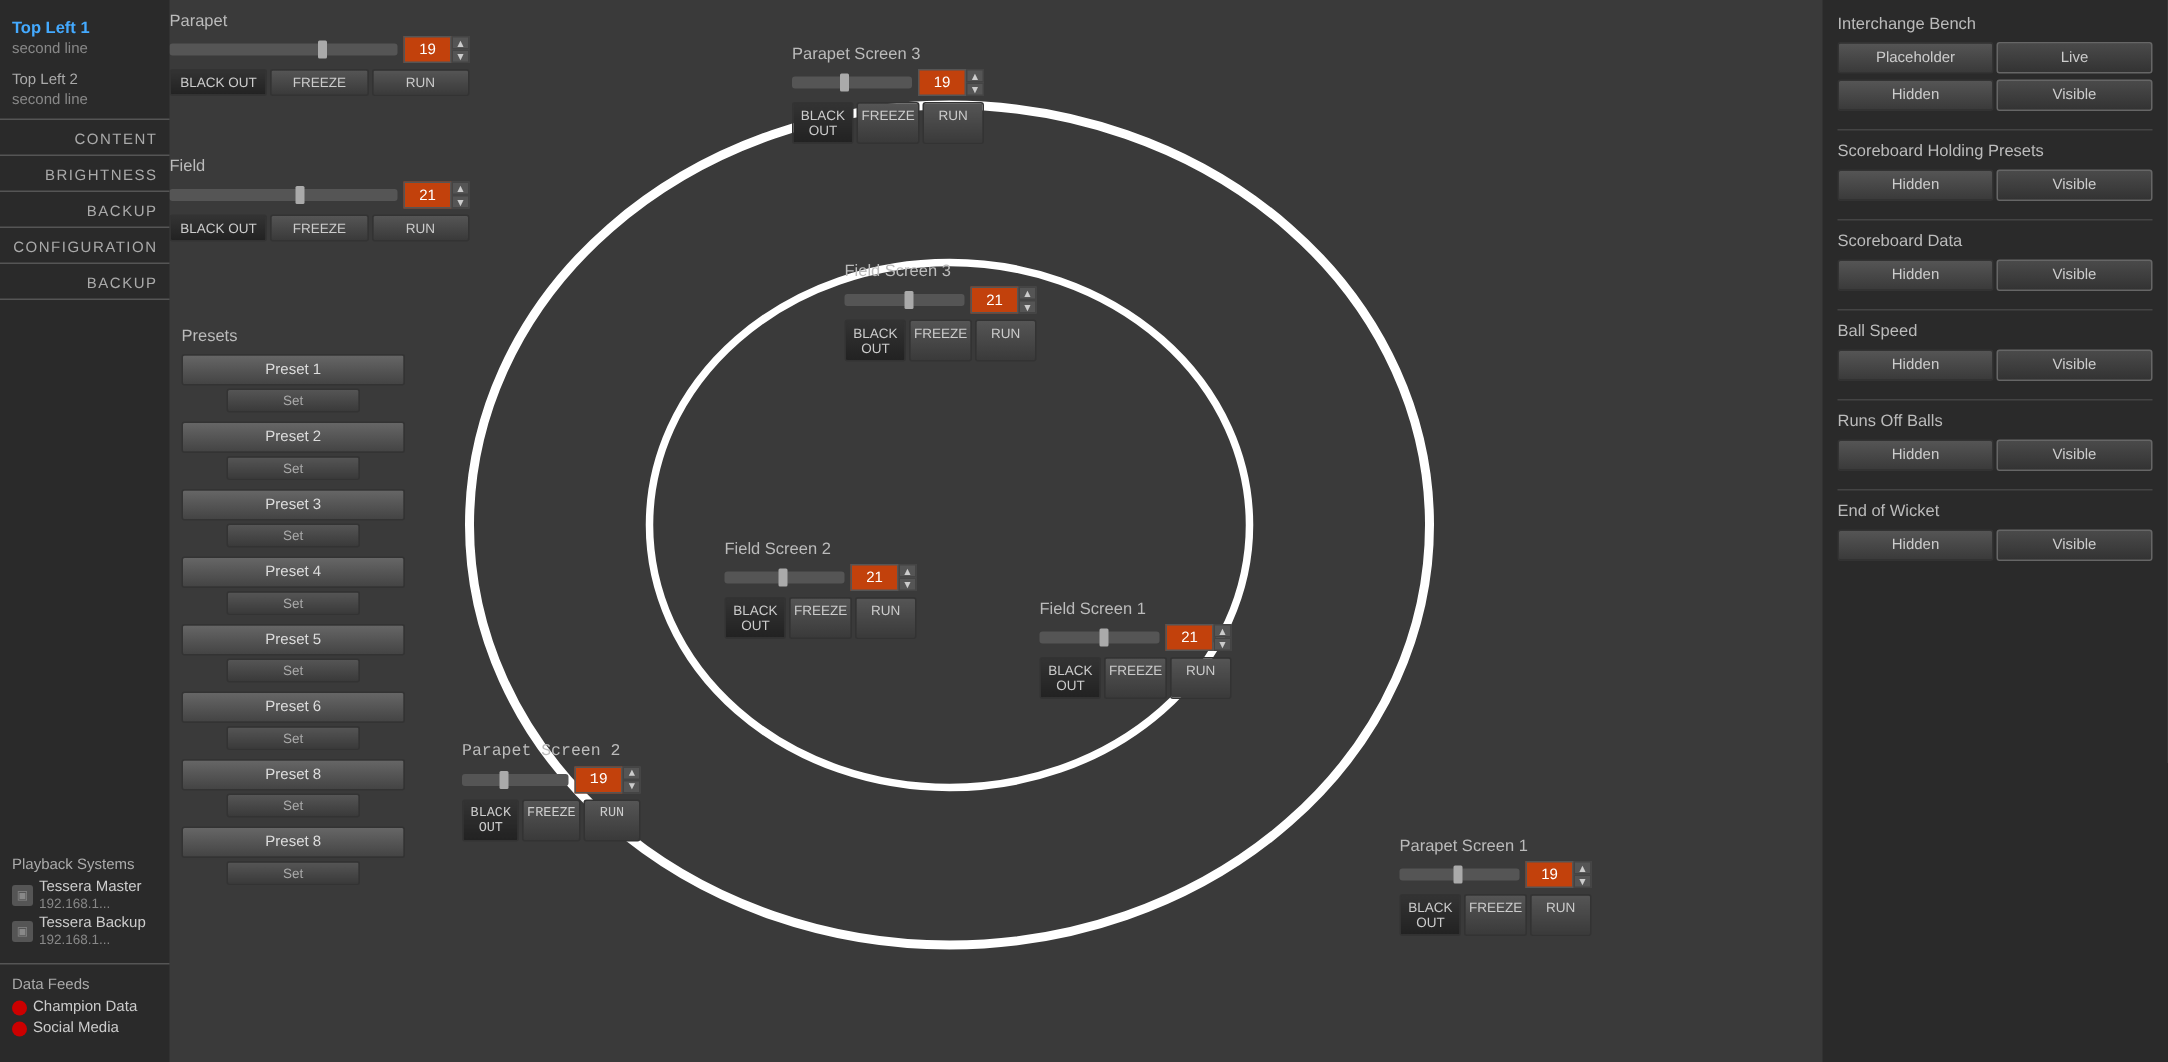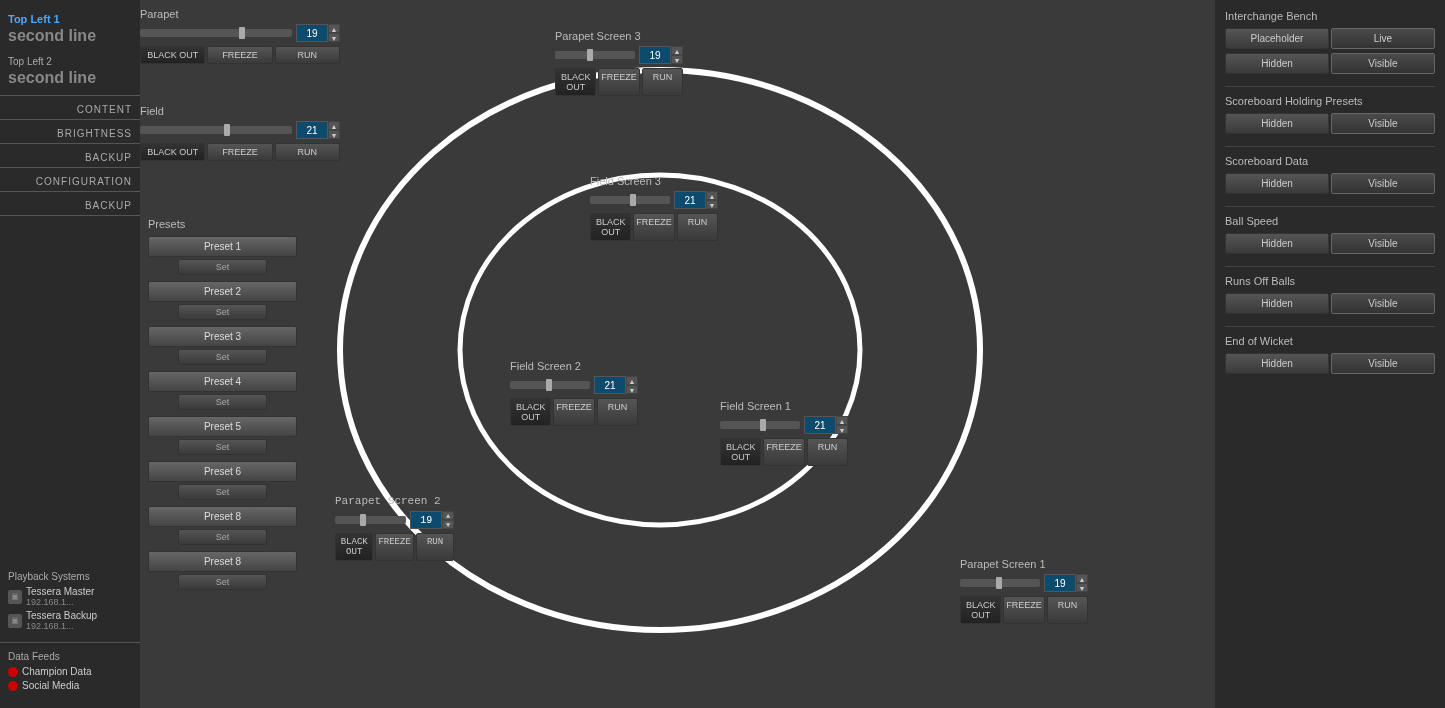--- a/index.html
+++ b/index.html
@@ -9,34 +9,34 @@
       font-family: Arial, sans-serif;
       font-size: 11px;
       width: 1445px;
       height: 708px;
       overflow: hidden;
       display: flex;
     }
 
     
     .sidebar {
-      width: 140px;
+      width: 113px;
       background: #2a2a2a;
       display: flex;
       flex-direction: column;
       padding: 8px 0;
       flex-shrink: 0;
     }
     .sidebar-top-text {
       padding: 4px 8px;
       font-size: 10px;
       line-height: 1.3;
     }
     .sidebar-top-text .line1 { color: #4af; font-weight: bold; font-size: 11px; }
-    .sidebar-top-text .line2 { color: #888; font-size: 16px; font-weight: bold; }
+    .sidebar-top-text .line2 { color: #888; font-size: 10px; }
     .sidebar-section-label {
       color: #aaa;
       font-size: 10px;
       text-align: right;
       padding: 6px 8px 2px;
       letter-spacing: 1px;
     }
     .sidebar-divider {
       height: 1px;
       background: #555;
@@ -169,21 +169,21 @@
       position: absolute;
       top: -2px;
       width: 6px;
       height: 12px;
       background: #aaa;
       border-radius: 1px;
     }
     .value-box {
       width: 32px;
       height: 18px;
-      background: #0c4a6e;
+      background: #c2410c;
       border: 1px solid #555;
       color: #fff;
       font-size: 10px;
       text-align: center;
       display: flex;
       align-items: center;
       justify-content: center;
     }
     .spin-btn {
       display: flex;

